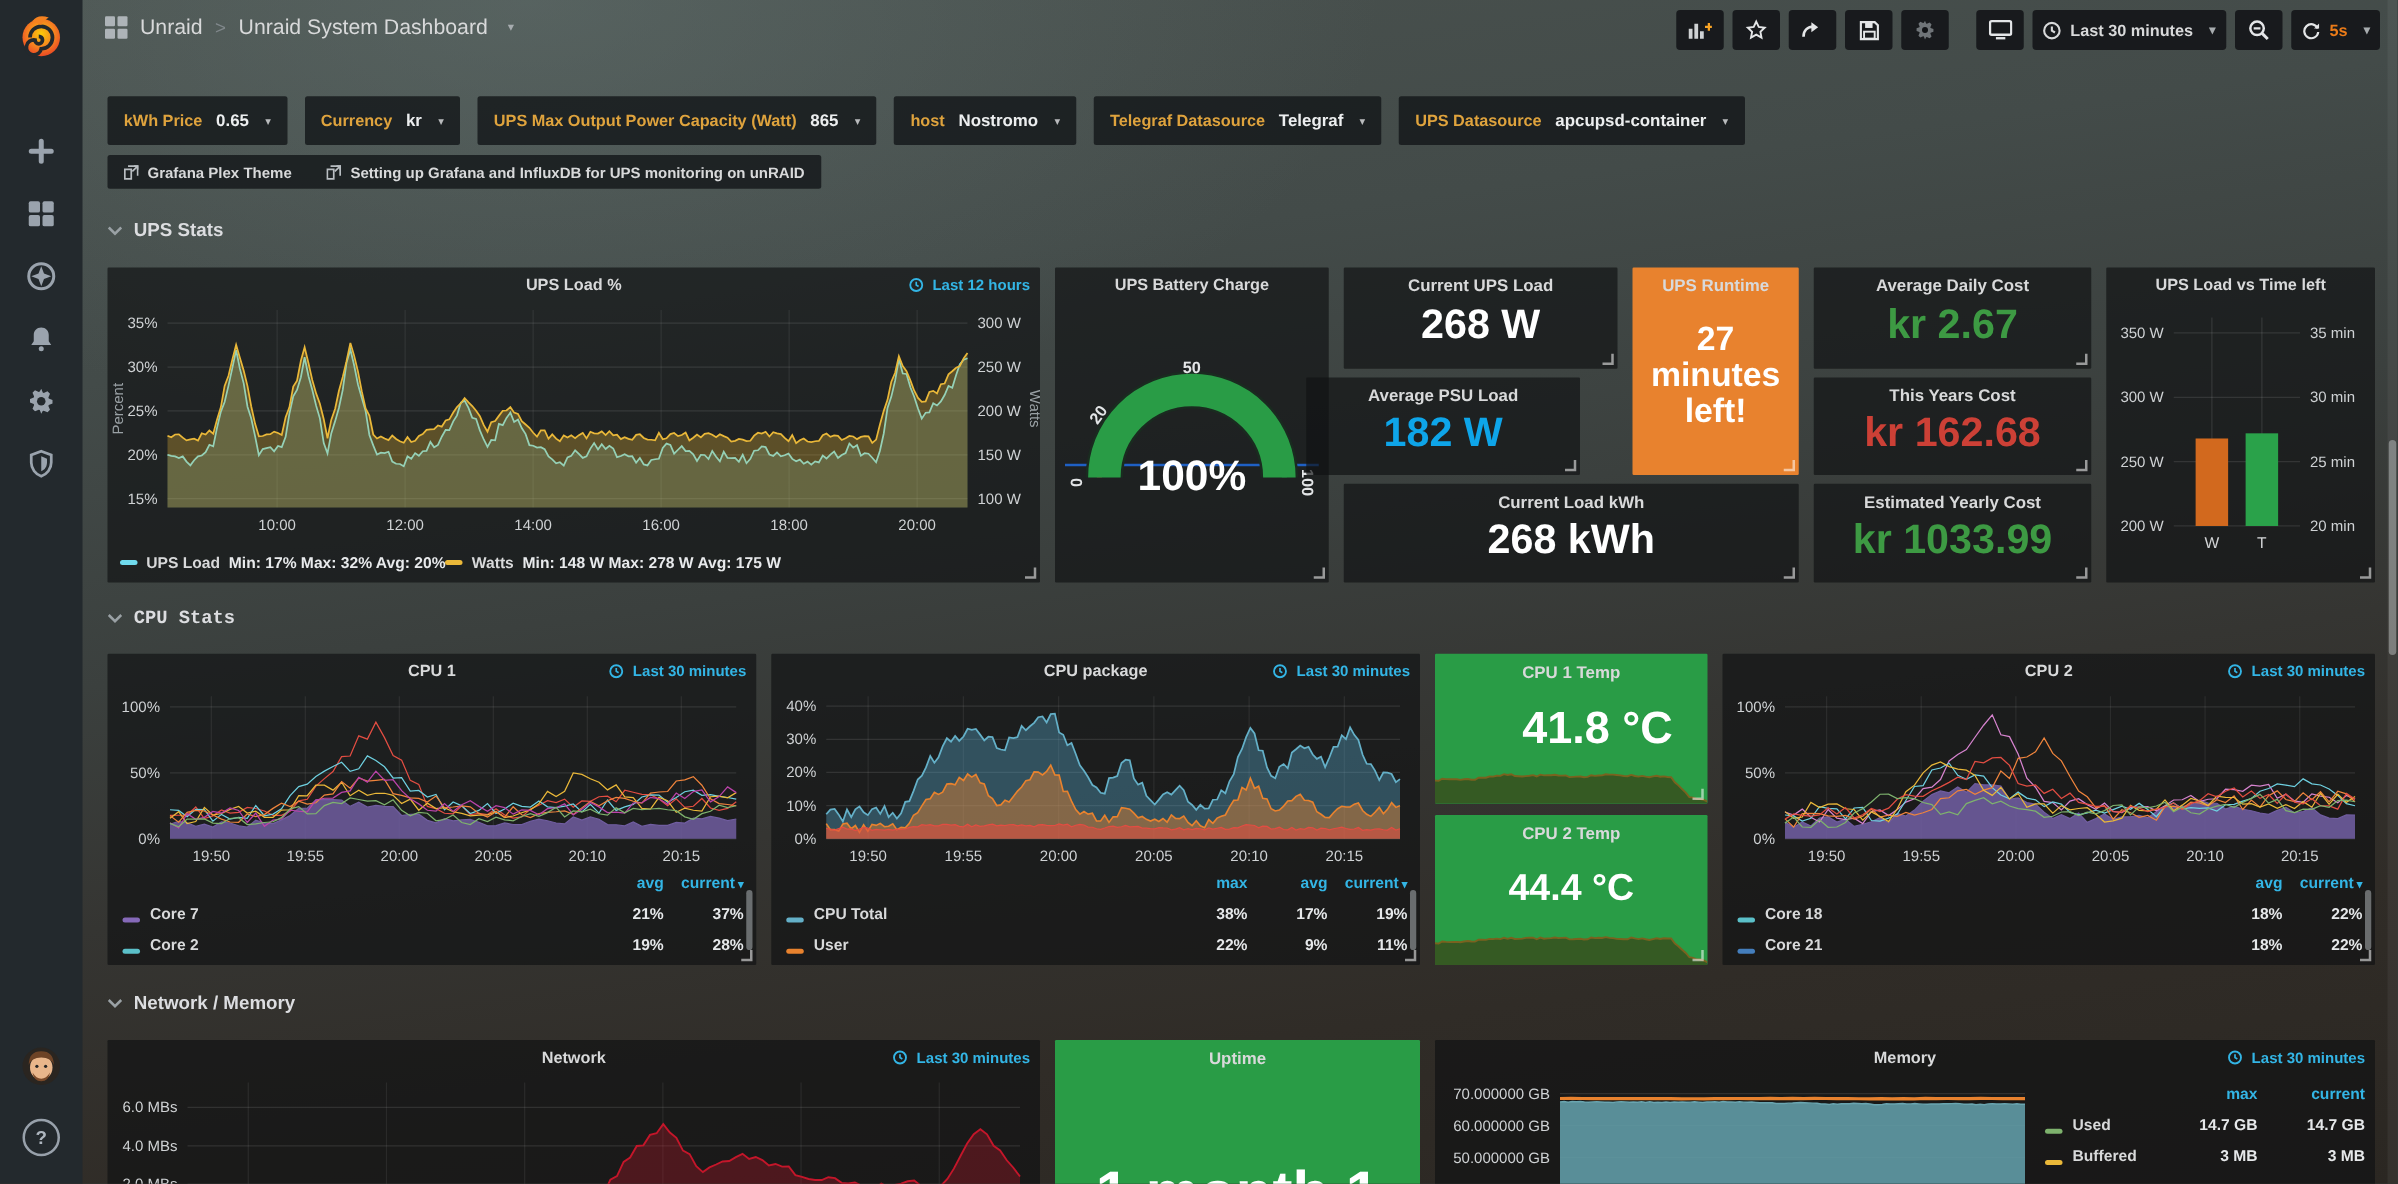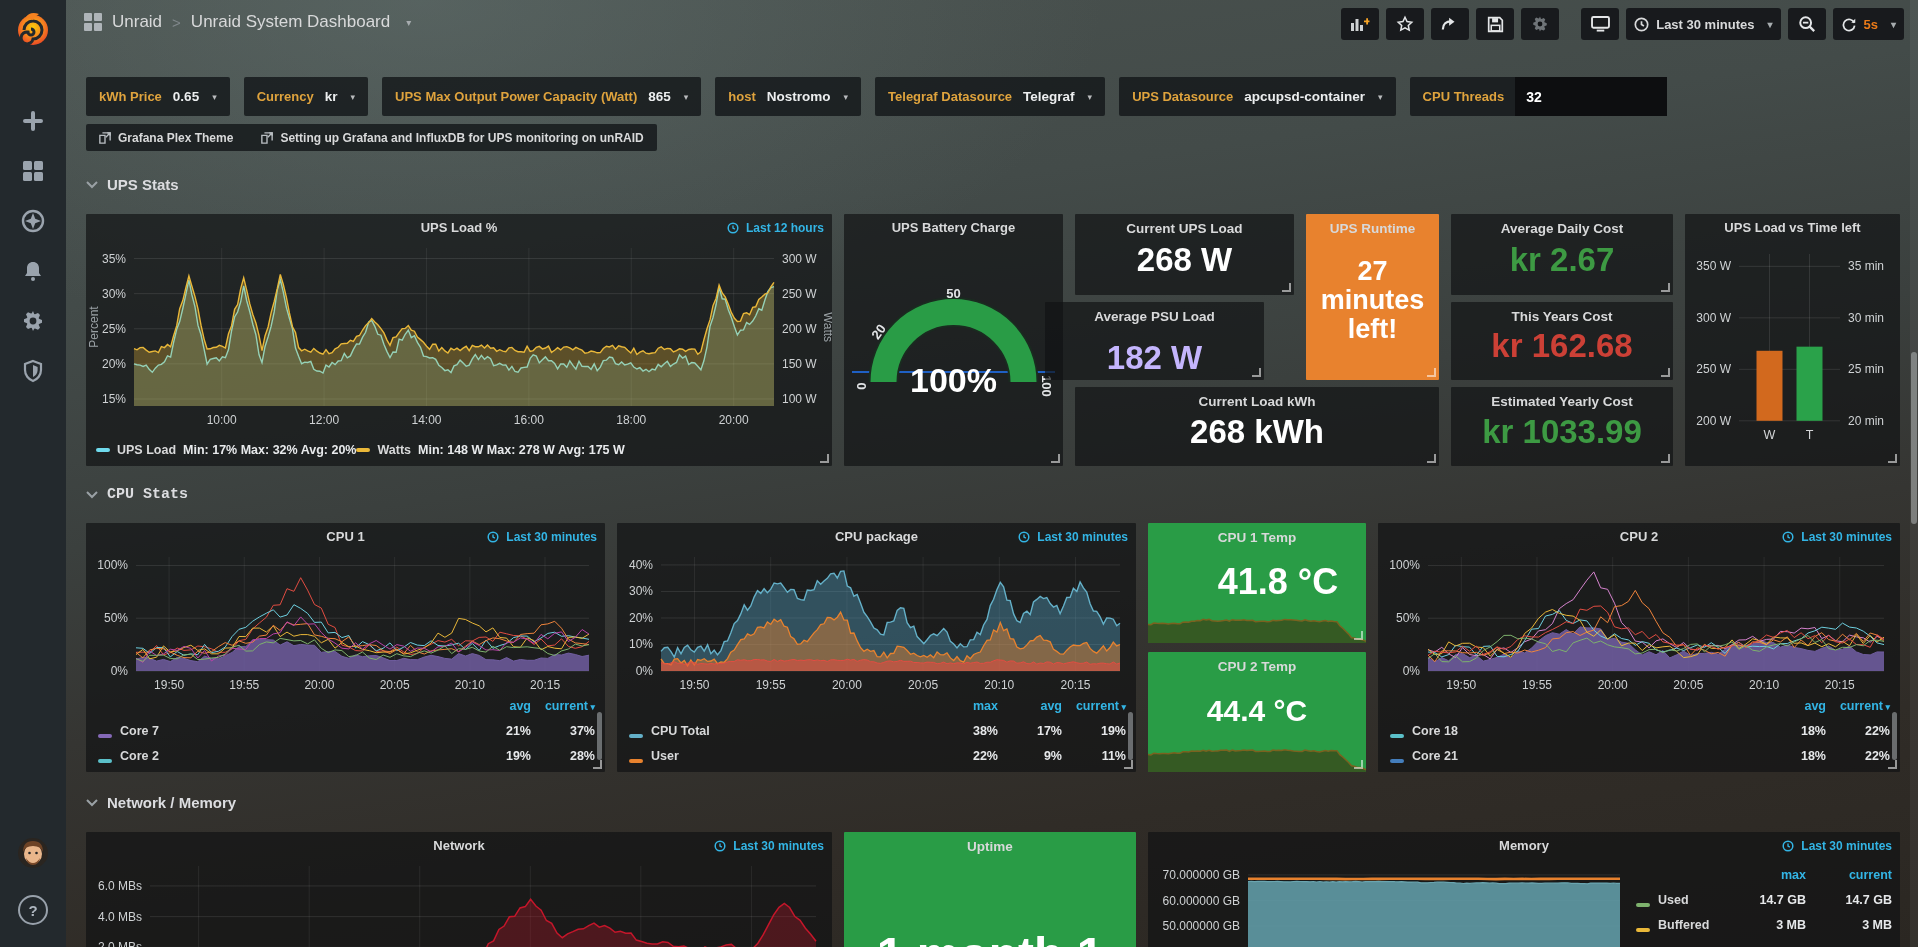--- a/index.html
+++ b/index.html
@@ -268,24 +268,20 @@
     <div class="pill">
       <span class="vlabel">Telegraf Datasource</span>
       <span class="vval">Telegraf</span>
         <span class="caret">▾</span>
     </div>
     <div class="pill">
       <span class="vlabel">UPS Datasource</span>
       <span class="vval">apcupsd-container</span>
         <span class="caret">▾</span>
     </div>
-    <div class="pill has-input">
-      <span class="vlabel">CPU Threads</span>
-      <input value="32" style="">
-    </div>
   </div>
 
   <div class="links">
     <span class="dlink">
       <svg width="12" height="12" viewBox="0 0 14 14">
           <path d="M1 4h6v9H1z M4 1h9v9" fill="none" stroke="currentColor" stroke-width="1.6"></path>
           <path d="M8 6l5-5M9.5 1H13v3.5" fill="none" stroke="currentColor" stroke-width="1.6"></path>
         </svg>
       <span>Grafana Plex Theme</span>
     </span>
@@ -394,21 +390,21 @@
     <div class="corner"></div>
   </div>
 
   <div class="panel" style="left:1075px;top:214px;width:219px;height:81px;">
     <div class="stat-title">Current UPS Load</div>
     <div class="stat-value" style="color: rgb(255, 255, 255);">268 W</div>
     <div class="corner"></div>
   </div>
   <div class="panel" style="left:1045px;top:302px;width:219px;height:78px;">
     <div class="stat-title">Average PSU Load</div>
-    <div class="stat-value" style="color: #c4b5fd; margin-top: 12px;">182 W</div>
+    <div class="stat-value" style="color: #0ea5e9;">182 W</div>
     <div class="corner"></div>
   </div>
   <div class="panel" style="left: 1306px; top: 214px; width: 133px; height: 166px; background: rgb(232, 130, 46);">
     <div class="stat-title">UPS Runtime</div>
     <div class="stat-value multiline" style="padding: 0px 8px; color: rgb(255, 255, 255);">27 minutes left!</div>
     <div class="corner"></div>
   </div>
   <div class="panel" style="left:1451px;top:214px;width:222px;height:81px;">
     <div class="stat-title">Average Daily Cost</div>
     <div class="stat-value" style="color: rgb(61, 154, 67);">kr  2.67</div>

